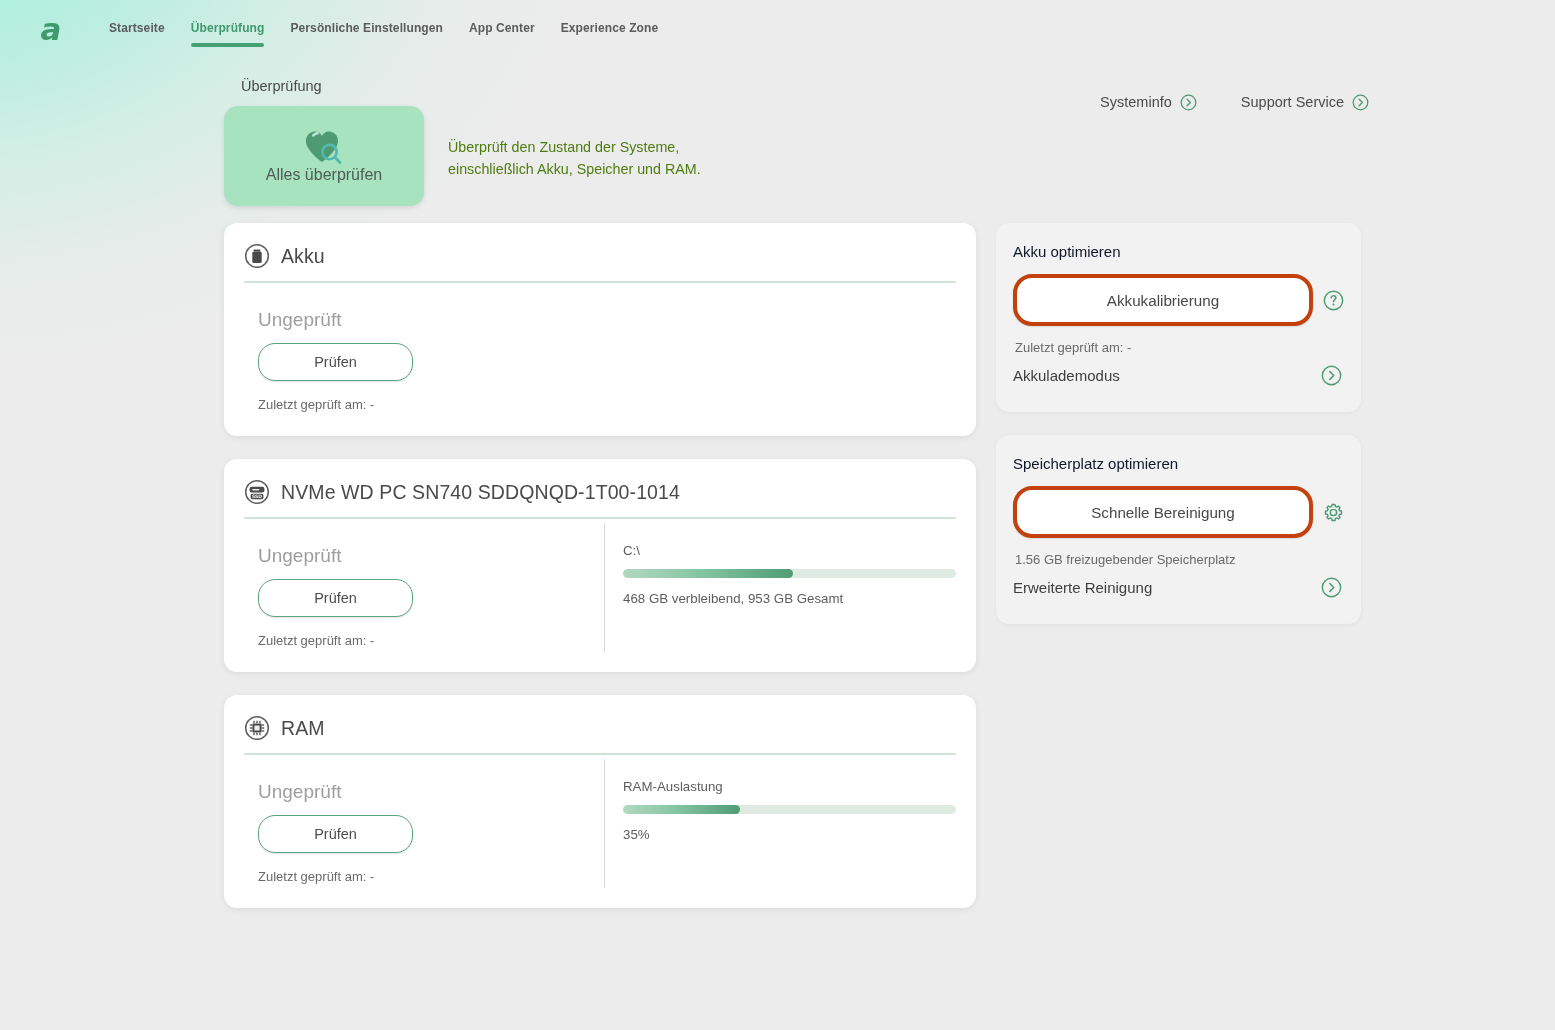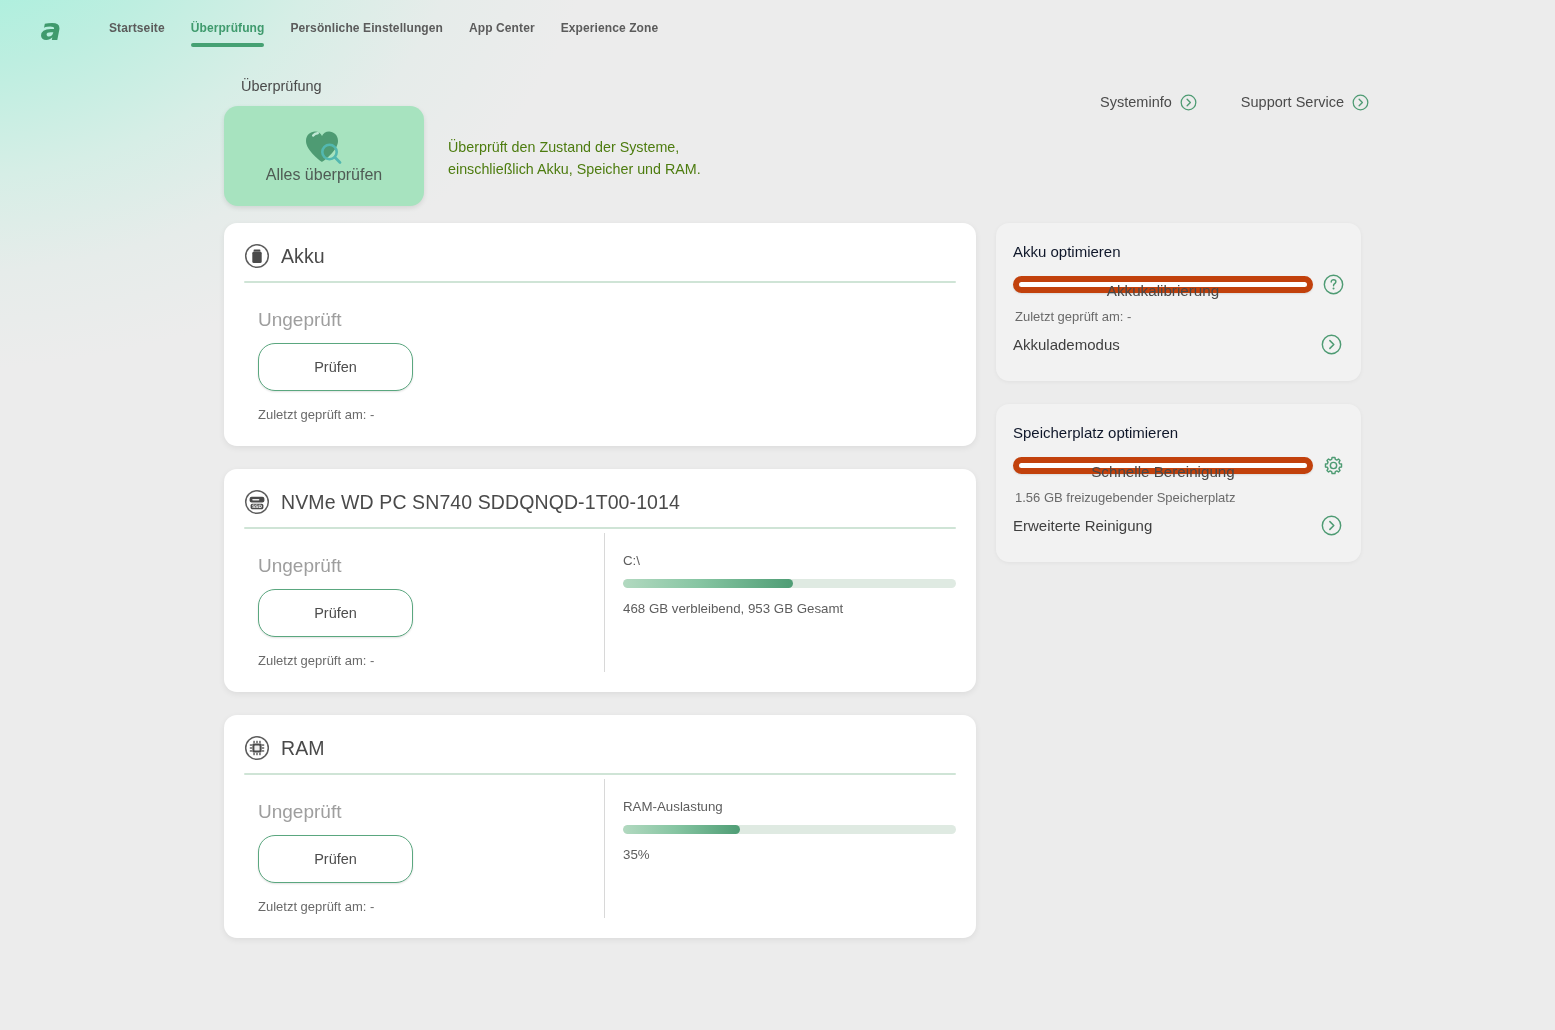--- a/index.html
+++ b/index.html
@@ -177,21 +177,21 @@
     display: flex;
     flex-direction: column;
   }
   .status-text {
     font-size: 19px;
     color: #9e9e9e;
     margin-bottom: 12px;
   }
   .btn-pill {
     width: 155px;
-    height: 48px;
+    height: 38px;
     border-radius: 17px;
     border: 1px solid #5aa77f;
     background: #fff;
     color: #4d4d4d;
     font-size: 14.5px;
     font-family: inherit;
     cursor: pointer;
     box-shadow: 0 1px 2px rgba(0,0,0,.12);
   }
   .last-check {
@@ -236,23 +236,23 @@
   .panel {
     background: #f2f2f2;
     border-radius: 13px;
     padding: 20px 17px 26px 17px;
     box-shadow: 0 1px 4px rgba(0,0,0,.05);
   }
   .panel-title { font-size: 15px; color: #0f172a; margin-bottom: 14px; }
   .panel-action-row { display: flex; align-items: center; gap: 10px; }
   .btn-wide {
     flex: 1;
-    height: 17px;
+    height: 52px;
     border-radius: 19px;
-    border: 6px solid #c2410c;
+    border: 4px solid #c2410c;
     background: #fff;
     color: #484848;
     font-size: 15.2px;
     font-family: inherit;
     cursor: pointer;
     box-shadow: 0 1px 2px rgba(0,0,0,.10);
   }
   .panel-note { font-size: 13px; color: #6a6a6a; margin: 14px 0 0 2px; }
   .panel-link {
     margin-top: 10px;

